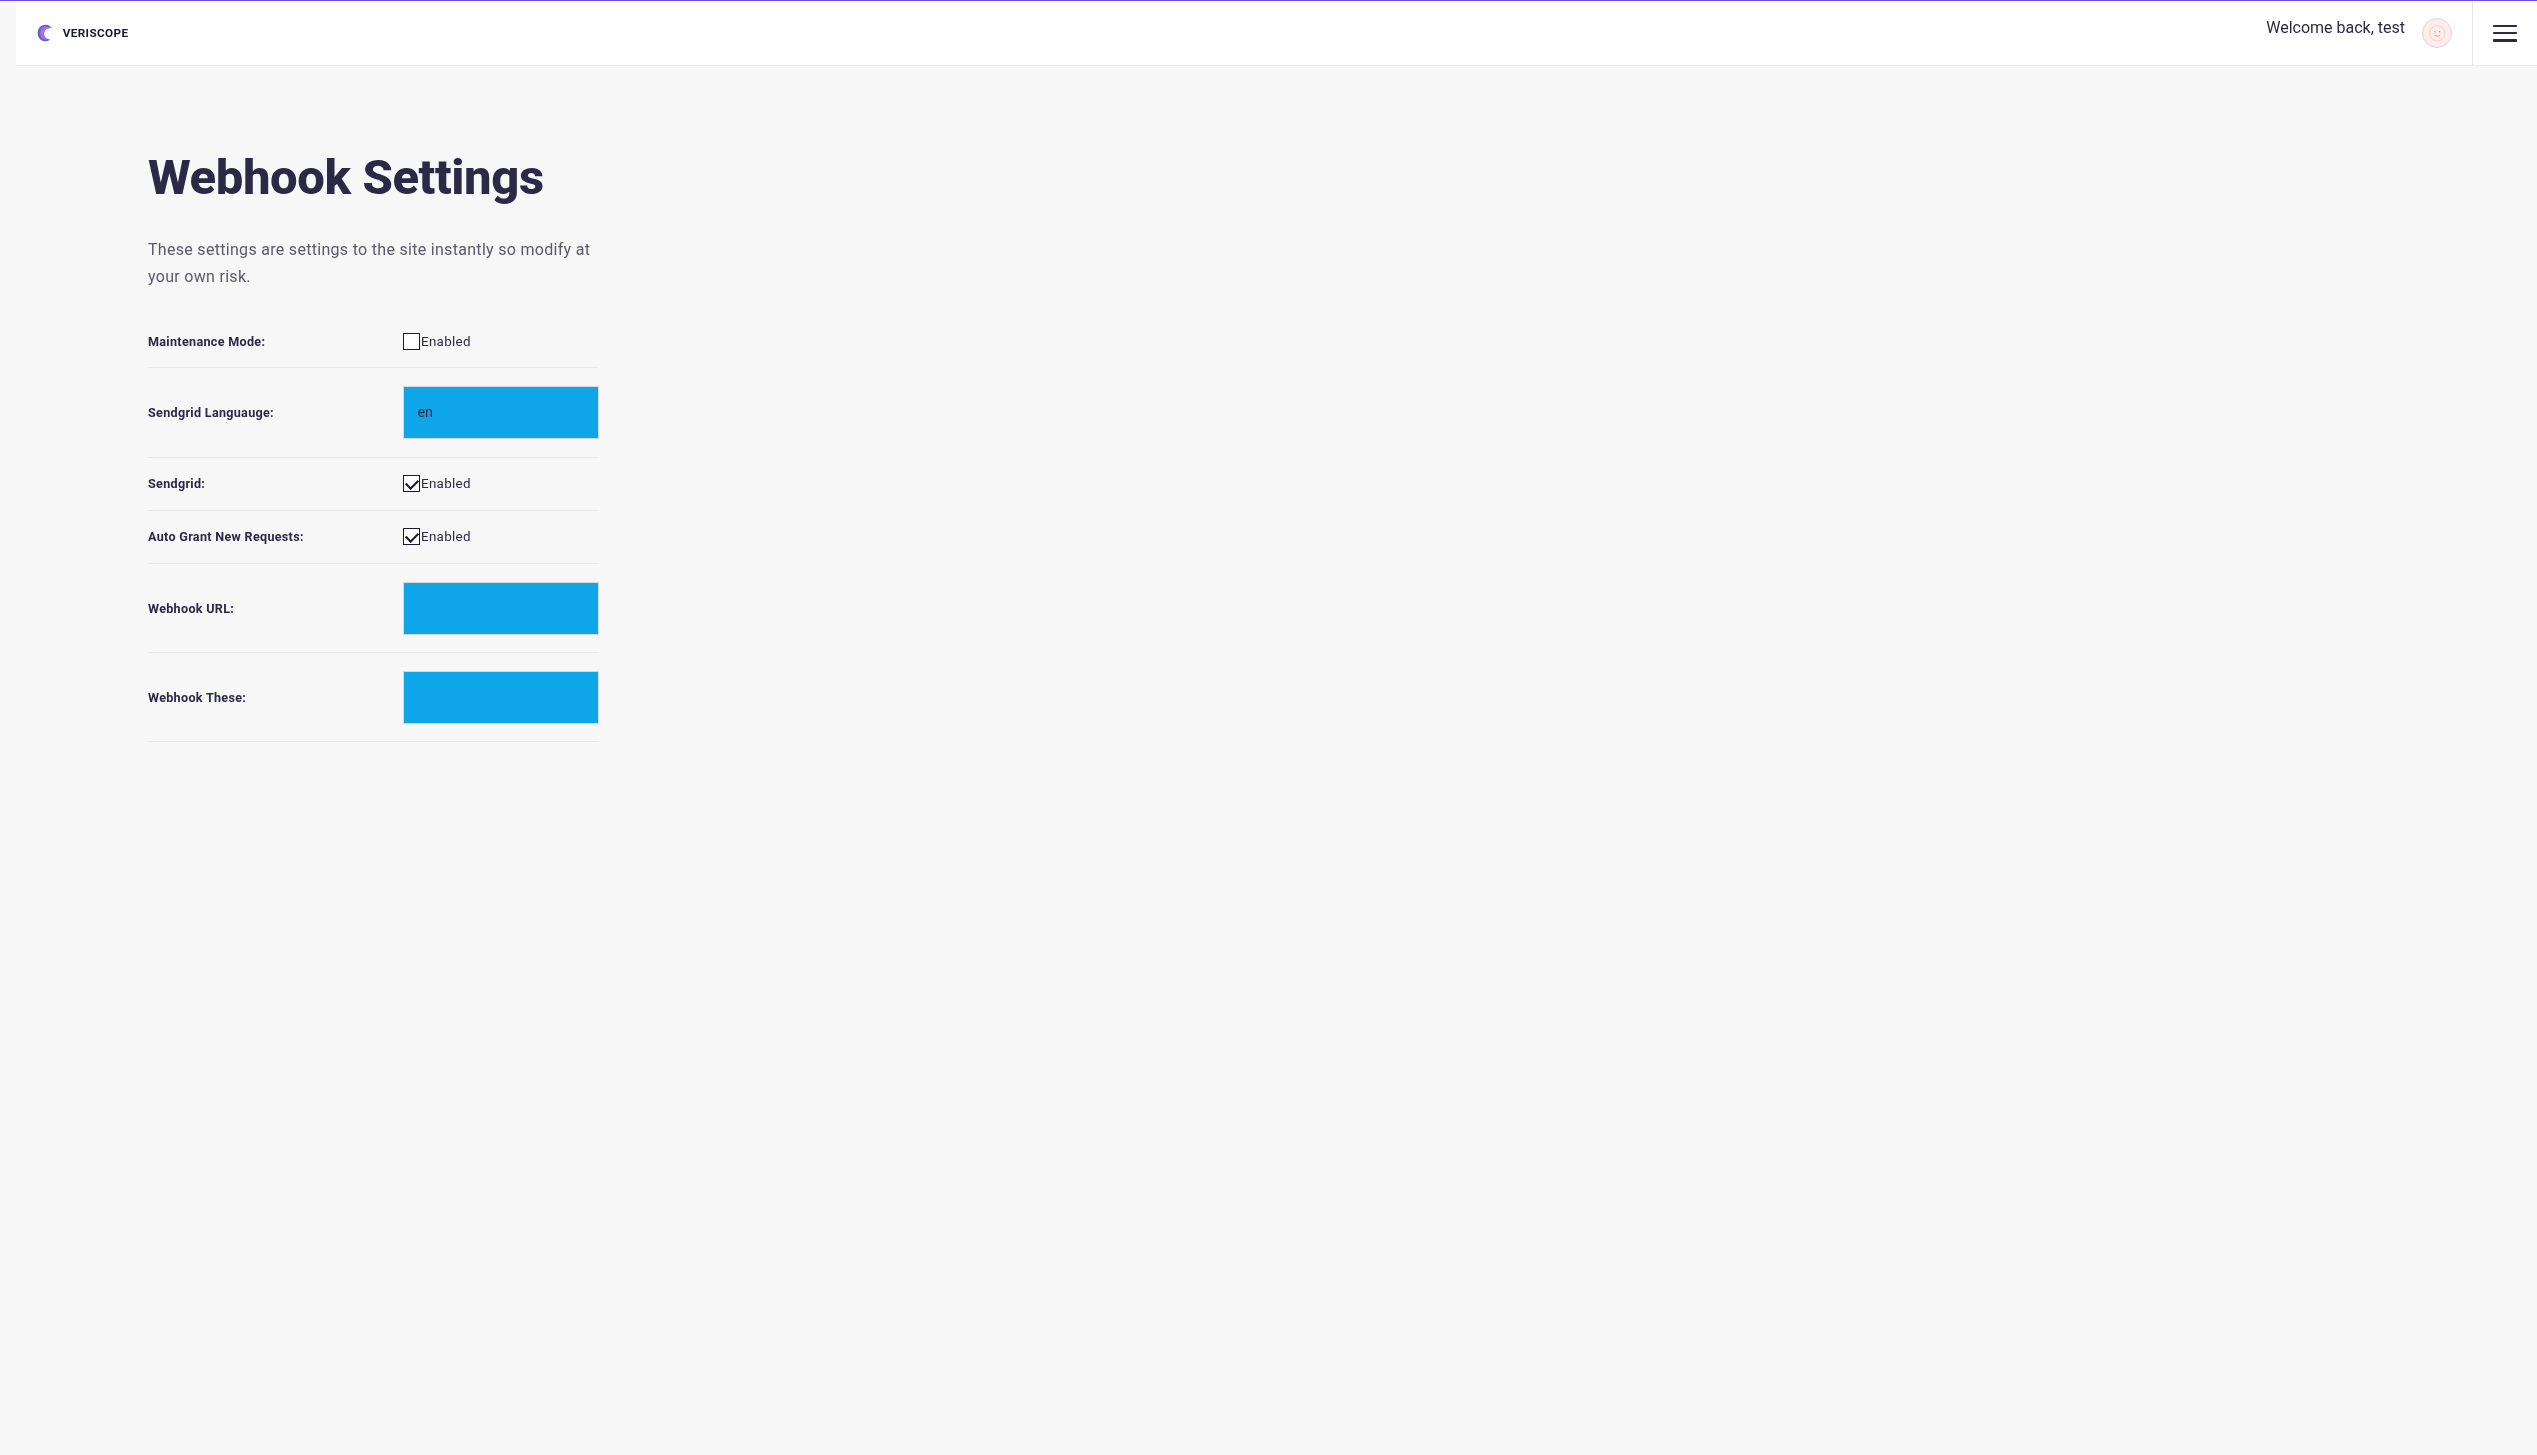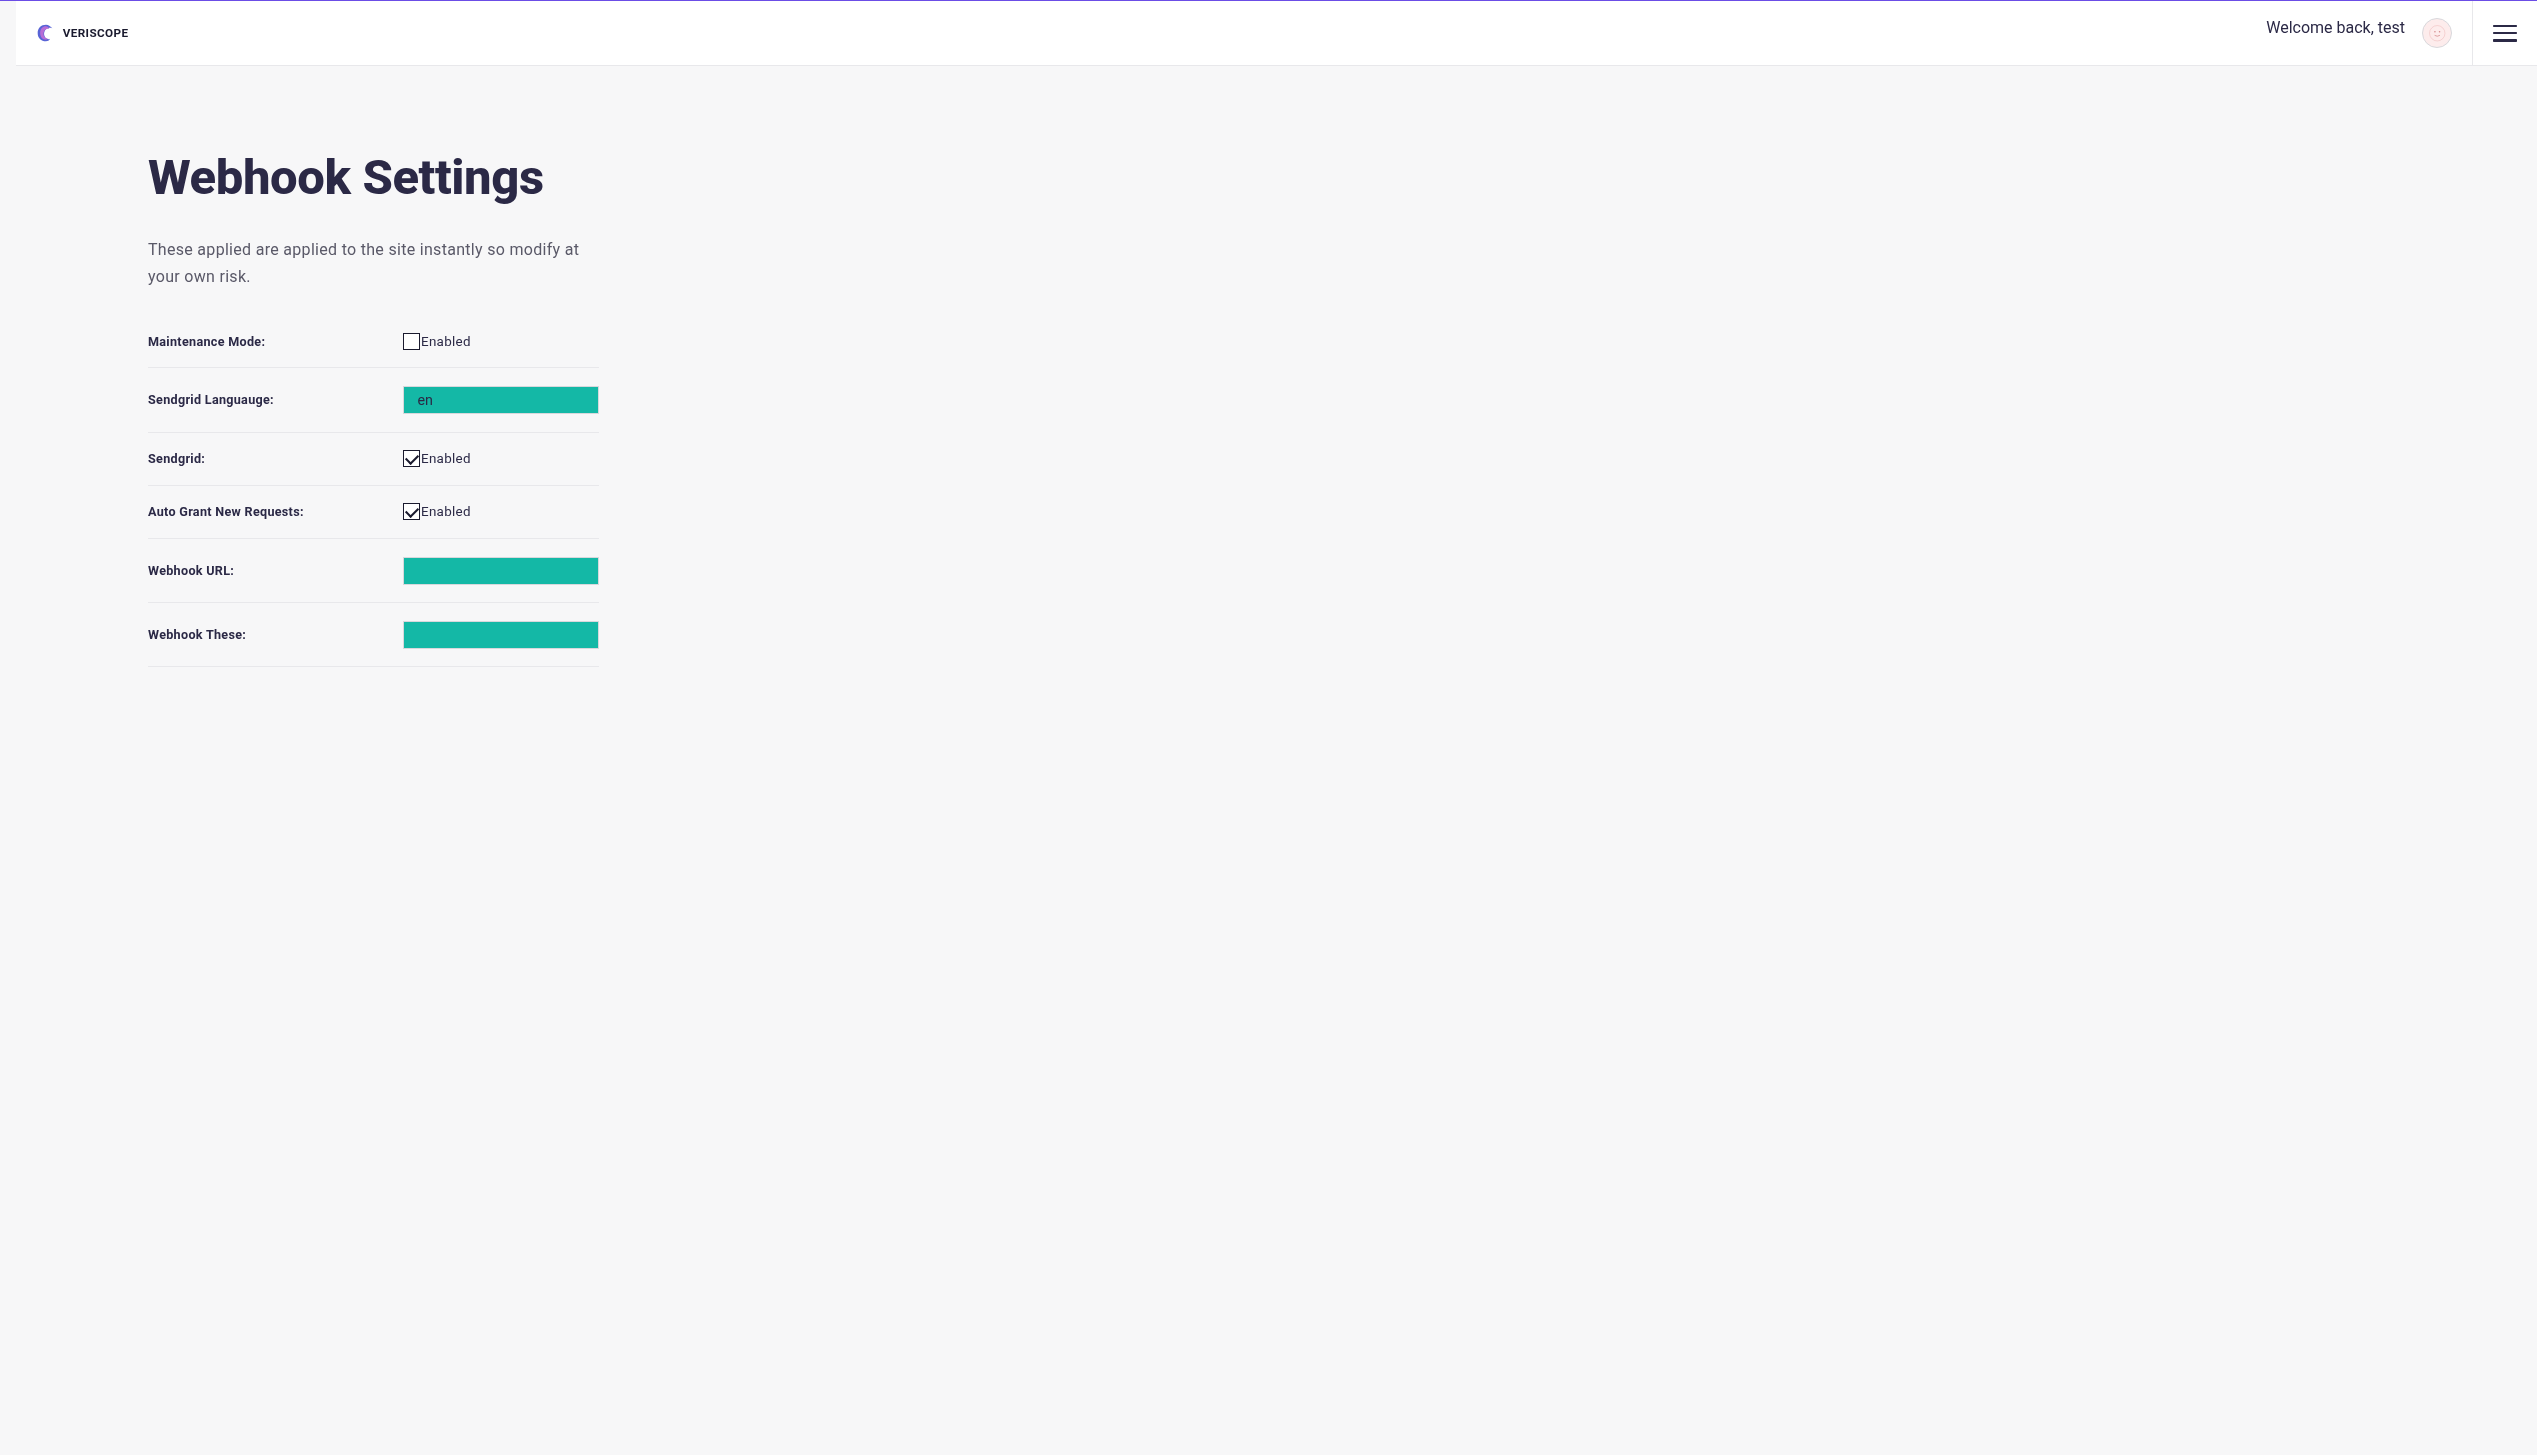--- a/index.html
+++ b/index.html
@@ -182,24 +182,24 @@
     }
     
     .checkbox-label {
       font-size: 13.4px;
       color: #2b2946;
       letter-spacing: 0.3px;
     }
     
     .text-input {
       width: 196px;
-      height: 28px;
+      height: 53px;
       padding: 0 13.4px;
       border: 0.8px solid #d8d8dc;
-      background: #14b8a6;
+      background: #0ea5e9;
       font-size: 14.3px;
       color: #2b2946;
       font-family: inherit;
       outline: none;
     }
   </style>
 </head>
 <body>
 
 <header class="header">
@@ -229,21 +229,21 @@
         <span></span>
         <span></span>
         <span></span>
       </div>
     </button>
   </div>
 </header>
 
 <main class="content">
   <h1 class="page-title">Webhook Settings</h1>
-  <p class="page-description">These applied are applied to the site instantly so modify at your own risk.</p>
+  <p class="page-description">These settings are settings to the site instantly so modify at your own risk.</p>
 
   <div class="form-row">
     <div class="form-label">Maintenance Mode:</div>
     <div class="form-control">
       <label class="checkbox-container">
         <span class="checkbox"></span>
         <span class="checkbox-label">Enabled</span>
       </label>
     </div>
   </div>

